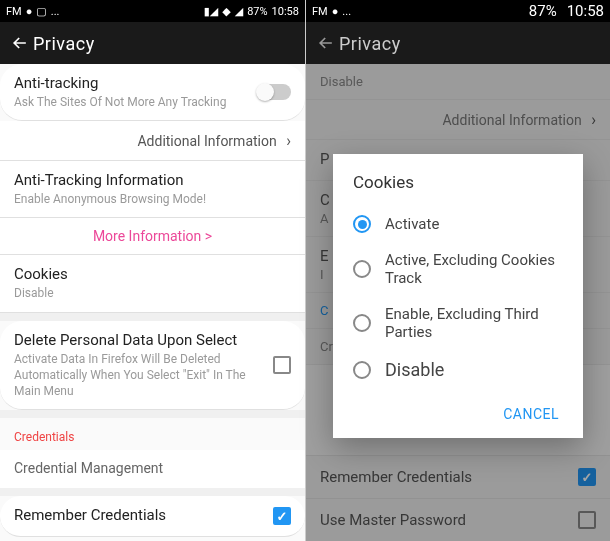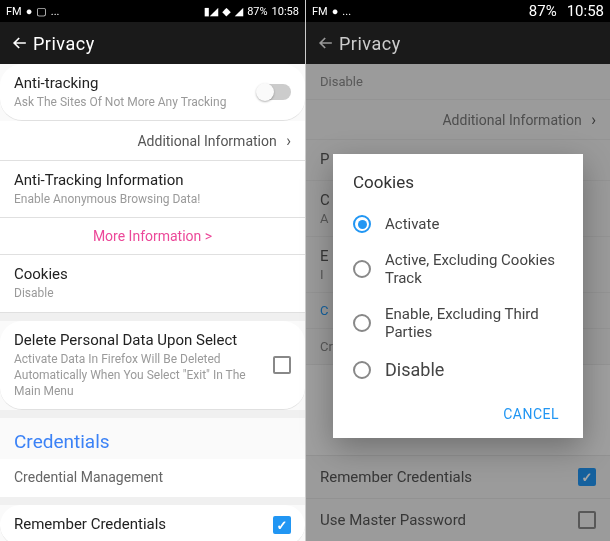--- a/index.html
+++ b/index.html
@@ -19,21 +19,21 @@
 .row-sub { font-size: 12px; color: #9a9a9a; line-height: 1.35; }
 .row-flex { display: flex; align-items: center; border-radius: 22px; }
 .row-flex .grow { flex: 1; }
 .toggle { width: 34px; height: 16px; background: #ccc; border-radius: 10px; position: relative; }
 .toggle::after { content: ""; position: absolute; width: 18px; height: 18px; background: #fafafa; border-radius: 50%; top: -1px; left: -1px; box-shadow: 0 1px 2px rgba(0,0,0,0.3); }
 .linkrow { text-align: right; padding: 10px 14px; background: #fff; border-bottom: 1px solid #e0e0e0; font-size: 14px; color: #555; }
 .linkrow.center { text-align: center; color: #ec4899; }
 .checkbox { width: 18px; height: 18px; border: 2px solid #888; border-radius: 2px; display: inline-flex; align-items: center; justify-content: center; }
 .checkbox.checked { background: #2196F3; border-color: #2196F3; }
 .checkbox.checked::after { content: "✓"; color: #fff; font-size: 13px; font-weight: bold; }
-.label-section { padding: 12px 14px 6px; font-size: 19px; color: #3b82f6; }
+.label-section { padding: 12px 14px 6px; font-size: 12px; color: #ef4444; }
 .gap { height: 8px; background: #f0f0f0; }
 .chev { font-size: 16px; color: #555; margin-left: 6px; }
 .dim-row { padding: 10px 14px; border-bottom: 1px solid #e3e3e3; font-size: 13px; color: #888; background: #efefef; }
 .dim-row .t { font-size: 15px; color: #555; margin-bottom: 2px; }
 .dim-link { text-align: right; padding: 10px 14px; font-size: 14px; color: #777; border-bottom: 1px solid #e3e3e3; background: #efefef; }
 .overlay { position: absolute; inset: 0; top: 64px; background: rgba(0,0,0,0.35); display: flex; align-items: flex-start; justify-content: center; padding-top: 90px; }
 .dialog { width: 250px; background: #fff; padding: 18px 20px 10px; box-shadow: 0 10px 30px rgba(0,0,0,0.3); }
 .dialog-title { font-size: 17px; color: #333; margin-bottom: 14px; }
 .radio-opt { display: flex; align-items: center; gap: 14px; padding: 9px 0; }
 .radio { width: 18px; height: 18px; border: 2px solid #888; border-radius: 50%; flex-shrink: 0; display: flex; align-items: center; justify-content: center; }
@@ -79,21 +79,21 @@
         <div class="row-sub">Ask The Sites Of Not More Any Tracking</div>
       </div>
       <div class="toggle"></div>
     </div>
     <div class="linkrow">
       <span>Additional Information</span>
       <span class="chev">›</span>
     </div>
     <div class="section">
       <div class="row-title">Anti-Tracking Information</div>
-      <div class="row-sub">Enable Anonymous Browsing Data!</div>
+      <div class="row-sub">Enable Anonymous Browsing Mode!</div>
     </div>
     <div class="linkrow center">More Information &gt;</div>
     <div class="section">
       <div class="row-title">Cookies</div>
       <div class="row-sub">Disable</div>
     </div>
     <div class="gap"></div>
     <div class="section row-flex">
       <div class="grow">
         <div class="row-title">Delete Personal Data Upon Select</div>

